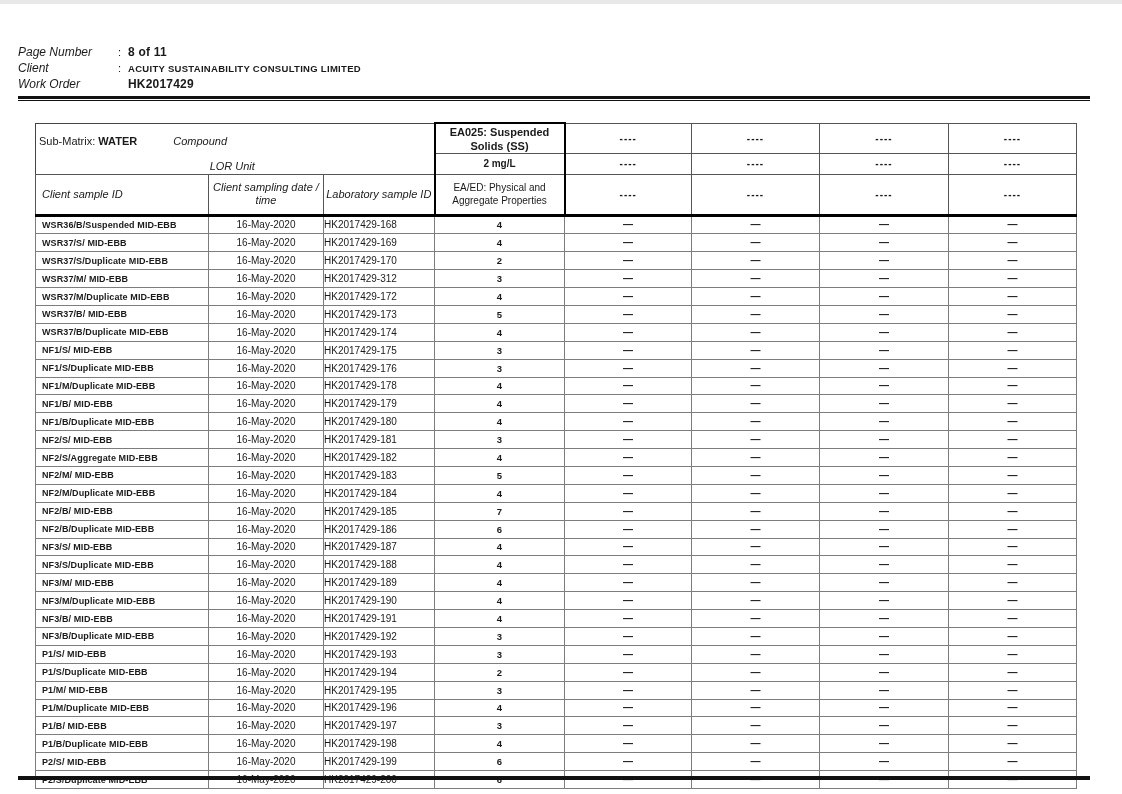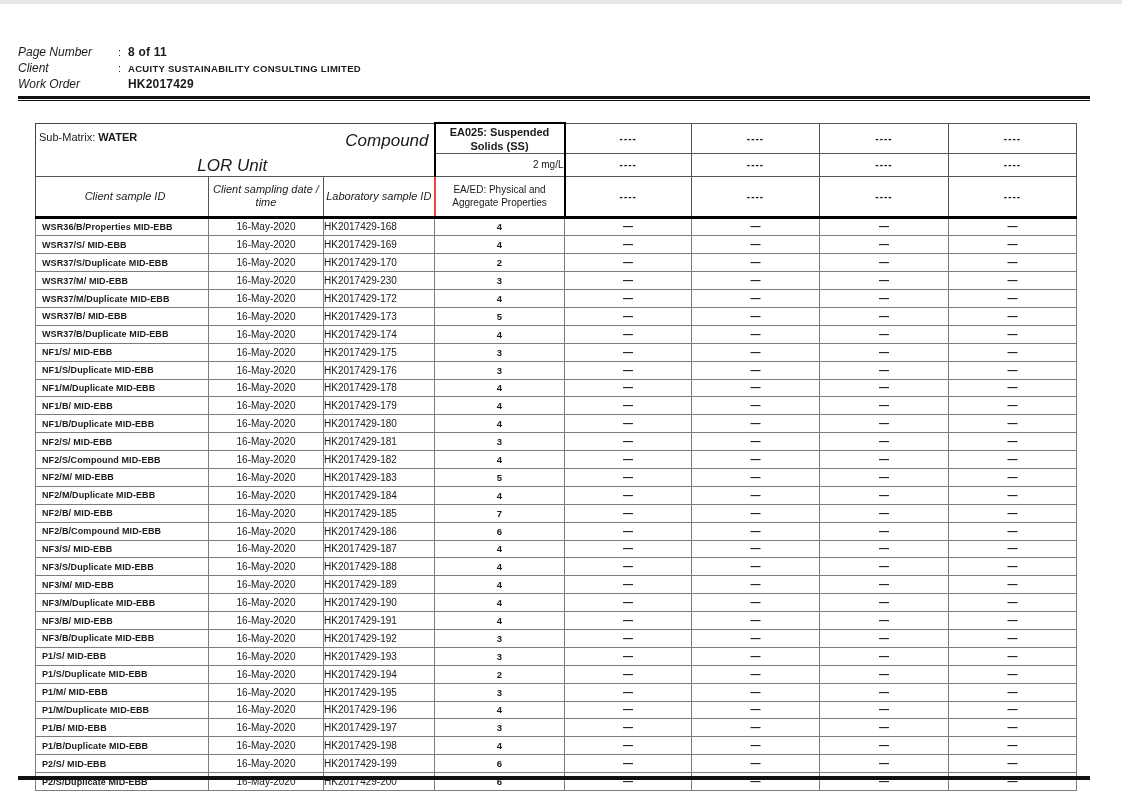--- a/index.html
+++ b/index.html
@@ -28,40 +28,40 @@
   
   table.report { position:absolute; top:118px; left:35px; border-collapse:collapse; table-layout:fixed; width:1041px; }
   td { padding:0; overflow:hidden; white-space:nowrap; }
 
   
   tr.hrow-a td { height:29px; }
   tr.hrow-b td { height:18px; }
   tr.hrow-c td { height:39px; }
   td.nob { border:none; }
 
-  .submx-wrap { display:flex; justify-content:space-between; align-items:flex-start; padding:5px 5px 0 3px; }
+  .submx-wrap { display:flex; justify-content:flex-start; align-items:flex-start; padding:5px 5px 0 3px;gap:36px; }
   .submx { font-size:11px; }
   .submx b { font-weight:bold; }
-  .it-label { font-style:italic; font-size:17px; }
+  .it-label { font-style:italic; font-size:11px; }
   .lor-wrap { text-align:center; padding:2px 5px 0 0; }
 
   td.an-name { border:2px solid #000; border-bottom:1px solid #555; text-align:center;
                font-weight:bold; font-size:11px; line-height:14px; white-space:normal; vertical-align:middle; }
   td.an-lor  { border-left:2px solid #000; border-right:2px solid #000; border-bottom:1px solid #555;
-               text-align:right; font-size:10px; vertical-align:middle; }
-  td.an-meth { border-left:2px solid #ef4444; border-right:2px solid #000; text-align:center;
+               text-align:center; font-size:10px; vertical-align:middle;font-weight:bold; }
+  td.an-meth { border-left:2px solid #000000; border-right:2px solid #000; text-align:center;
                font-size:10px; line-height:13px; white-space:normal; vertical-align:middle; }
 
   td.ph { border:1px solid #555; text-align:center; font-weight:bold; font-size:10px;
           letter-spacing:1px; vertical-align:middle; }
   tr.hrow-a td.ph, tr.hrow-b td.ph, tr.hrow-c td.ph { vertical-align:middle; }
 
   td.colhead { border:1px solid #555; font-style:italic; font-size:11px; line-height:13px;
                white-space:normal; vertical-align:middle; text-align:center; }
-  td.colhead.first { text-align:center; padding-left:6px; }
+  td.colhead.first { text-align:left; padding-left:6px; }
 
   tr.hrow-c td { border-bottom:3px solid #000; }
 
   
   tr.data-row td { height:16.9px; border:1px solid #7d7d7d; vertical-align:middle; }
   td.c-id   { font-weight:bold; font-size:9px; padding-left:6px; letter-spacing:0.1px; }
   td.c-date { font-size:10px; text-align:center;border-radius:9px; }
   td.c-lab  { font-size:10px; text-align:left; }
   td.c-val  { font-weight:bold; font-size:9.5px; text-align:center; }
   td.c-dash { font-weight:bold; font-size:10px; text-align:center; color:#222; }
@@ -139,21 +139,21 @@
       <td class="an-meth">EA/ED: Physical and Aggregate Properties</td>
       <td class="ph">----</td>
       <td class="ph">----</td>
       <td class="ph">----</td>
       <td class="ph">----</td>
     </tr>
 
     </tbody>
       <tbody id="data-rows">
         <tr class="data-row">
-      <td class="c-id">WSR36/B/Properties MID-EBB</td>
+      <td class="c-id">WSR36/B/Suspended MID-EBB</td>
       <td class="c-date">16-May-2020</td>
       <td class="c-lab">HK2017429-168</td>
       <td class="c-val">4</td>
       <td class="c-dash">—</td>
       <td class="c-dash">—</td>
       <td class="c-dash">—</td>
       <td class="c-dash">—</td>
     </tr>
         <tr class="data-row">
       <td class="c-id">WSR37/S/ MID-EBB</td>
@@ -171,21 +171,21 @@
       <td class="c-lab">HK2017429-170</td>
       <td class="c-val">2</td>
       <td class="c-dash">—</td>
       <td class="c-dash">—</td>
       <td class="c-dash">—</td>
       <td class="c-dash">—</td>
     </tr>
         <tr class="data-row">
       <td class="c-id">WSR37/M/ MID-EBB</td>
       <td class="c-date">16-May-2020</td>
-      <td class="c-lab">HK2017429-230</td>
+      <td class="c-lab">HK2017429-312</td>
       <td class="c-val">3</td>
       <td class="c-dash">—</td>
       <td class="c-dash">—</td>
       <td class="c-dash">—</td>
       <td class="c-dash">—</td>
     </tr>
         <tr class="data-row">
       <td class="c-id">WSR37/M/Duplicate MID-EBB</td>
       <td class="c-date">16-May-2020</td>
       <td class="c-lab">HK2017429-172</td>
@@ -269,21 +269,21 @@
       <td class="c-id">NF2/S/ MID-EBB</td>
       <td class="c-date">16-May-2020</td>
       <td class="c-lab">HK2017429-181</td>
       <td class="c-val">3</td>
       <td class="c-dash">—</td>
       <td class="c-dash">—</td>
       <td class="c-dash">—</td>
       <td class="c-dash">—</td>
     </tr>
         <tr class="data-row">
-      <td class="c-id">NF2/S/Compound MID-EBB</td>
+      <td class="c-id">NF2/S/Aggregate MID-EBB</td>
       <td class="c-date">16-May-2020</td>
       <td class="c-lab">HK2017429-182</td>
       <td class="c-val">4</td>
       <td class="c-dash">—</td>
       <td class="c-dash">—</td>
       <td class="c-dash">—</td>
       <td class="c-dash">—</td>
     </tr>
         <tr class="data-row">
       <td class="c-id">NF2/M/ MID-EBB</td>
@@ -309,21 +309,21 @@
       <td class="c-id">NF2/B/ MID-EBB</td>
       <td class="c-date">16-May-2020</td>
       <td class="c-lab">HK2017429-185</td>
       <td class="c-val">7</td>
       <td class="c-dash">—</td>
       <td class="c-dash">—</td>
       <td class="c-dash">—</td>
       <td class="c-dash">—</td>
     </tr>
         <tr class="data-row">
-      <td class="c-id">NF2/B/Compound MID-EBB</td>
+      <td class="c-id">NF2/B/Duplicate MID-EBB</td>
       <td class="c-date">16-May-2020</td>
       <td class="c-lab">HK2017429-186</td>
       <td class="c-val">6</td>
       <td class="c-dash">—</td>
       <td class="c-dash">—</td>
       <td class="c-dash">—</td>
       <td class="c-dash">—</td>
     </tr>
         <tr class="data-row">
       <td class="c-id">NF3/S/ MID-EBB</td>

